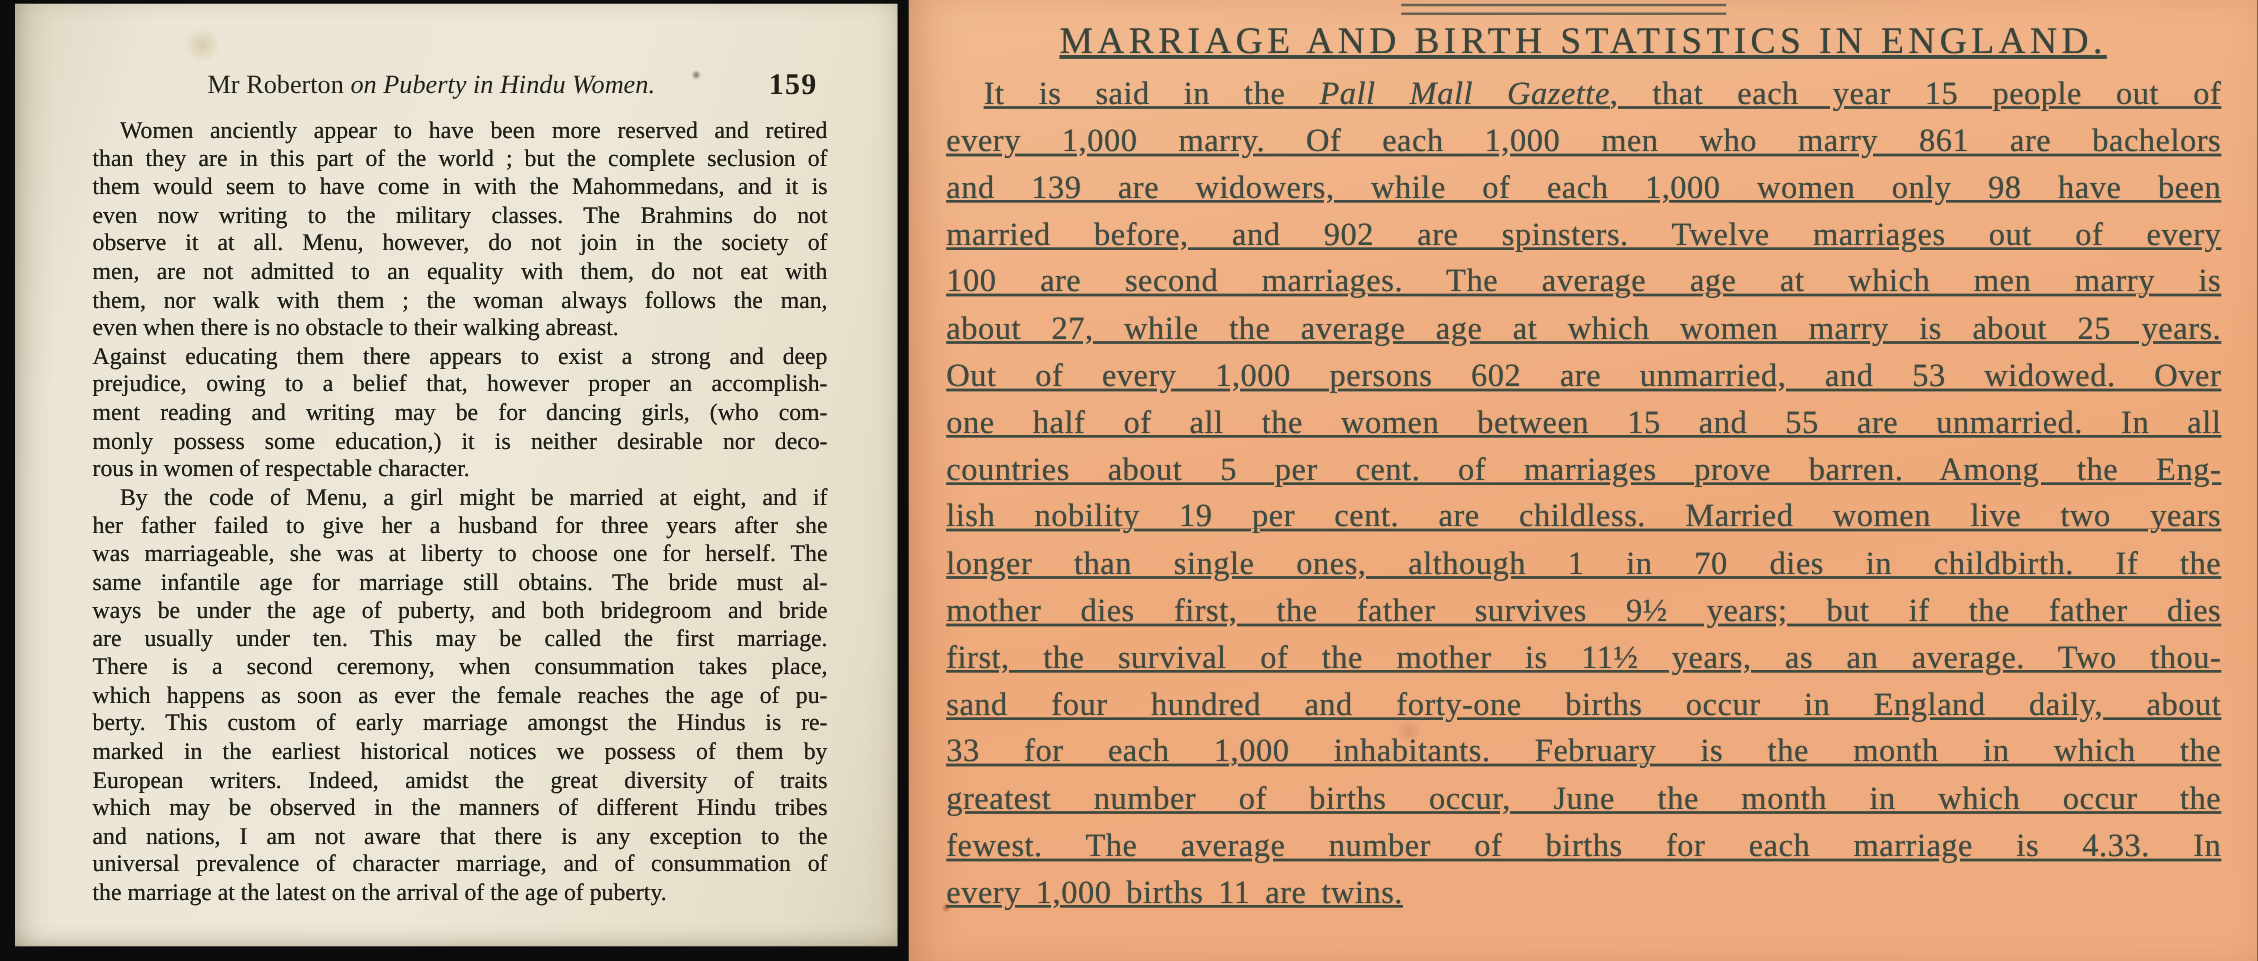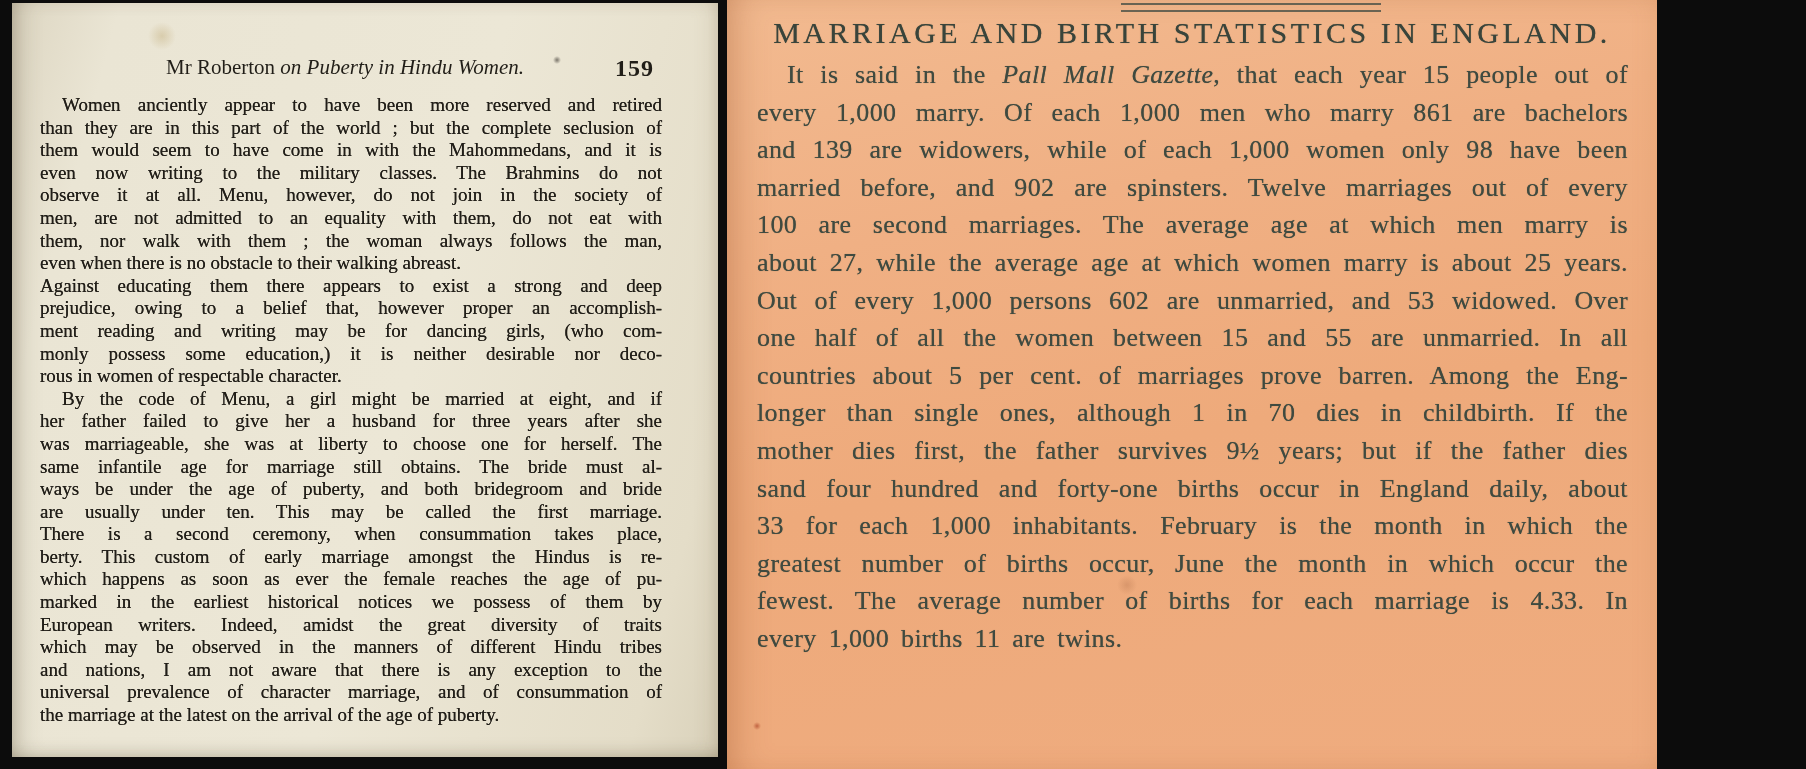--- a/index.html
+++ b/index.html
@@ -36,36 +36,37 @@
   .lp-pagenum {
     position:absolute; right:64px; top:0;
     font-weight:bold; font-size:24px; letter-spacing:1px;
   }
   .lp-body {
     margin:14px 56px 0 28px;
     font-size:19px;
     line-height:22.6px;
     text-shadow:0 0 .4px rgba(25,22,18,.9);
   }
-  .lp-body .tline { text-align:justify; text-align-last:justify; }
+  .lp-body .tline { text-align:justify; text-align-last:justify;margin-left:34px; }
   .lp-body .tline.indent { padding-left:22px; }
   .lp-body .tline.lastline { text-align-last:left; }
 
   
   .page-right {
     position:absolute; left:727px; top:0;
-    width:930px; height:769px;
+    width:1079px; height:769px;
     background:
       radial-gradient(circle at 30px 726px, rgba(160,45,20,.55) 0px, rgba(160,45,20,0) 4px),
       radial-gradient(circle at 400px 585px, rgba(120,60,30,.18) 0px, rgba(120,60,30,0) 10px),
       linear-gradient(168deg, #f2ba90 0%, #f0b084 28%, #eeaa7b 55%, #efac7f 100%);
     box-shadow: inset 22px 0 38px -20px rgba(150,80,40,.45),
                 inset -14px 0 30px -20px rgba(200,130,80,.30);
     color:#3f4a40;
     overflow:hidden;
+    text-decoration:underline;
   }
   .rp-rule {
     width:260px; height:9px;
     margin:3px 0 0 394px;
     border-top:2px solid #53564a;
     border-bottom:2px solid #53564a;
     box-sizing:border-box;
     opacity:.85;
   }
   .rp-heading {
@@ -117,22 +118,22 @@
         <div class="tline lastline">rous in women of respectable character.</div>
       </div>
     <div>
         <div class="tline indent">By the code of Menu, a girl might be married at eight, and if</div>
         <div class="tline">her father failed to give her a husband for three years after she</div>
         <div class="tline">was marriageable, she was at liberty to choose one for herself. The</div>
         <div class="tline">same infantile age for marriage still obtains. The bride must al-</div>
         <div class="tline">ways be under the age of puberty, and both bridegroom and bride</div>
         <div class="tline">are usually under ten. This may be called the first marriage.</div>
         <div class="tline">There is a second ceremony, when consummation takes place,</div>
+        <div class="tline">which happens as soon as ever the female reaches the age of pu-</div>
         <div class="tline">berty. This custom of early marriage amongst the Hindus is re-</div>
-        <div class="tline">which happens as soon as ever the female reaches the age of pu-</div>
         <div class="tline">marked in the earliest historical notices we possess of them by</div>
         <div class="tline">European writers. Indeed, amidst the great diversity of traits</div>
         <div class="tline">which may be observed in the manners of different Hindu tribes</div>
         <div class="tline">and nations, I am not aware that there is any exception to the</div>
         <div class="tline">universal prevalence of character marriage, and of consummation of</div>
         <div class="tline lastline">the marriage at the latest on the arrival of the age of puberty.</div>
       </div>
   </div>
 </div>
 
@@ -143,22 +144,24 @@
     <div>
         <div class="tline indent"><span>It is said in the </span><span class="it">Pall Mall Gazette</span><span>, that each year 15 people out of</span></div>
         <div class="tline">every 1,000 marry. Of each 1,000 men who marry 861 are bachelors</div>
         <div class="tline">and 139 are widowers, while of each 1,000 women only 98 have been</div>
         <div class="tline">married before, and 902 are spinsters. Twelve marriages out of every</div>
         <div class="tline">100 are second marriages. The average age at which men marry is</div>
         <div class="tline">about 27, while the average age at which women marry is about 25 years.</div>
         <div class="tline">Out of every 1,000 persons 602 are unmarried, and 53 widowed. Over</div>
         <div class="tline">one half of all the women between 15 and 55 are unmarried. In all</div>
         <div class="tline">countries about 5 per cent. of marriages prove barren. Among the Eng-</div>
+        <div class="tline">lish nobility 19 per cent. are childless. Married women live two years</div>
         <div class="tline">longer than single ones, although 1 in 70 dies in childbirth. If the</div>
         <div class="tline">mother dies first, the father survives 9½ years; but if the father dies</div>
+        <div class="tline">first, the survival of the mother is 11½ years, as an average. Two thou-</div>
         <div class="tline">sand four hundred and forty-one births occur in England daily, about</div>
         <div class="tline">33 for each 1,000 inhabitants. February is the month in which the</div>
         <div class="tline">greatest number of births occur, June the month in which occur the</div>
         <div class="tline">fewest. The average number of births for each marriage is 4.33. In</div>
         <div class="tline lastline">every 1,000 births 11 are twins.</div>
       </div>
   </div>
 </div>
 
 </body></html>

